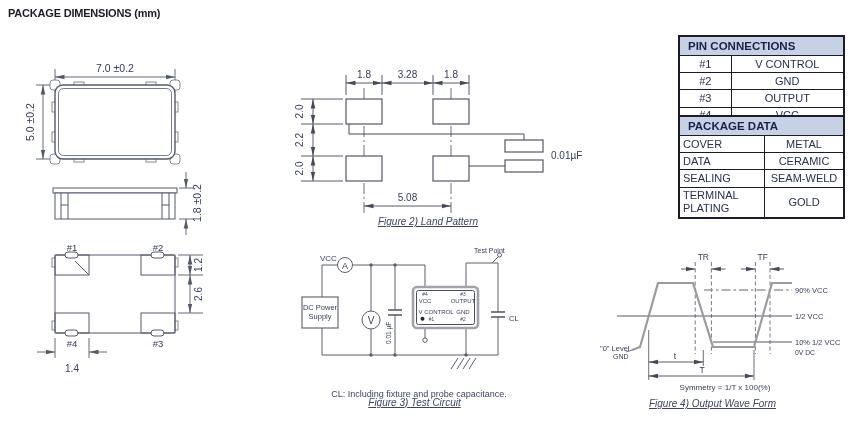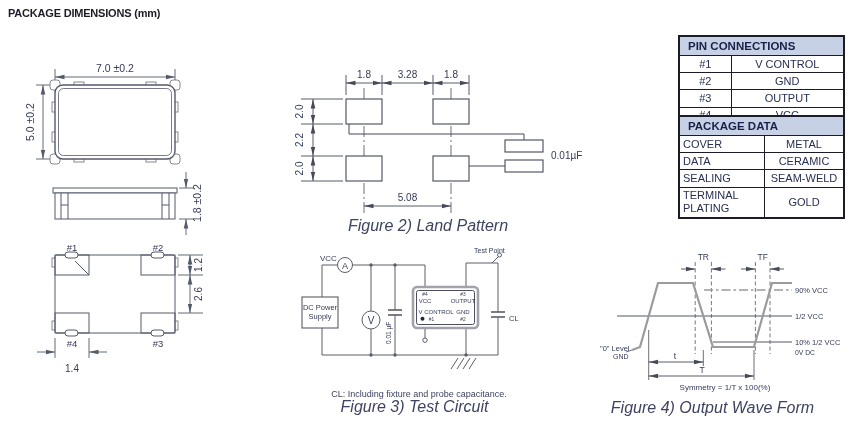--- a/index.html
+++ b/index.html
@@ -1,20 +1,20 @@
 <!DOCTYPE html>
 <html><head>
 <meta charset="utf-8">
 <style>
   html,body { margin:0; padding:0; background:#ffffff; }
   .page { position:relative; width:853px; height:430px; background:#ffffff;
           font-family:"Liberation Sans", sans-serif; overflow:hidden; }
   .abs { position:absolute; }
   .title { font-size:11px; font-weight:bold; color:#1c1c26; letter-spacing:-0.2px; }
-  .caption { font-style:italic; color:#3e4360; font-size:16px; text-align:center; line-height:1.25; }
+  .caption { font-style:italic; color:#3e4360; font-size:10px; text-align:center; line-height:1.25;text-decoration:underline; }
   .note { color:#3e4360; font-size:9px; text-align:center; }
   svg { position:absolute; }
   svg text { font-family:"Liberation Sans", sans-serif; fill:#343a58; }
   table.dtable { position:absolute; width:167px; border-collapse:collapse; border:2px solid #1c1c28; background:#fff; }
   table.dtable th { background:#c7d1e6; color:#1a2148; font-size:11.5px; font-weight:bold;
                     text-align:left; padding:3px 17px 3px 8px; border:1px solid #1c1c28; }
   table.dtable td { border:1px solid #1c1c28; font-size:11px; color:#272e52;
                     text-align:center; padding:1.5px 3px; line-height:1.2; }
   table.dtable td.prop { text-align:left; }
 </style>

